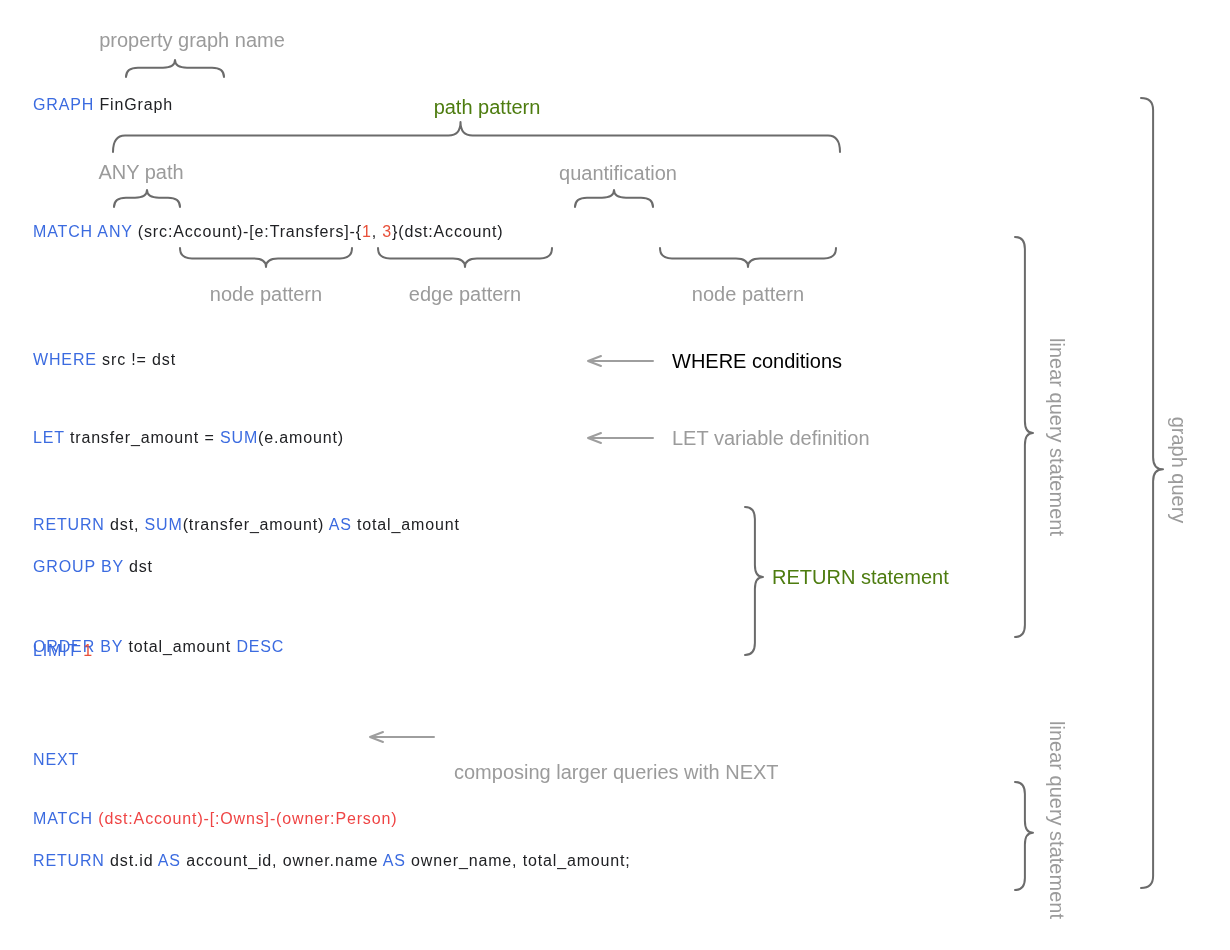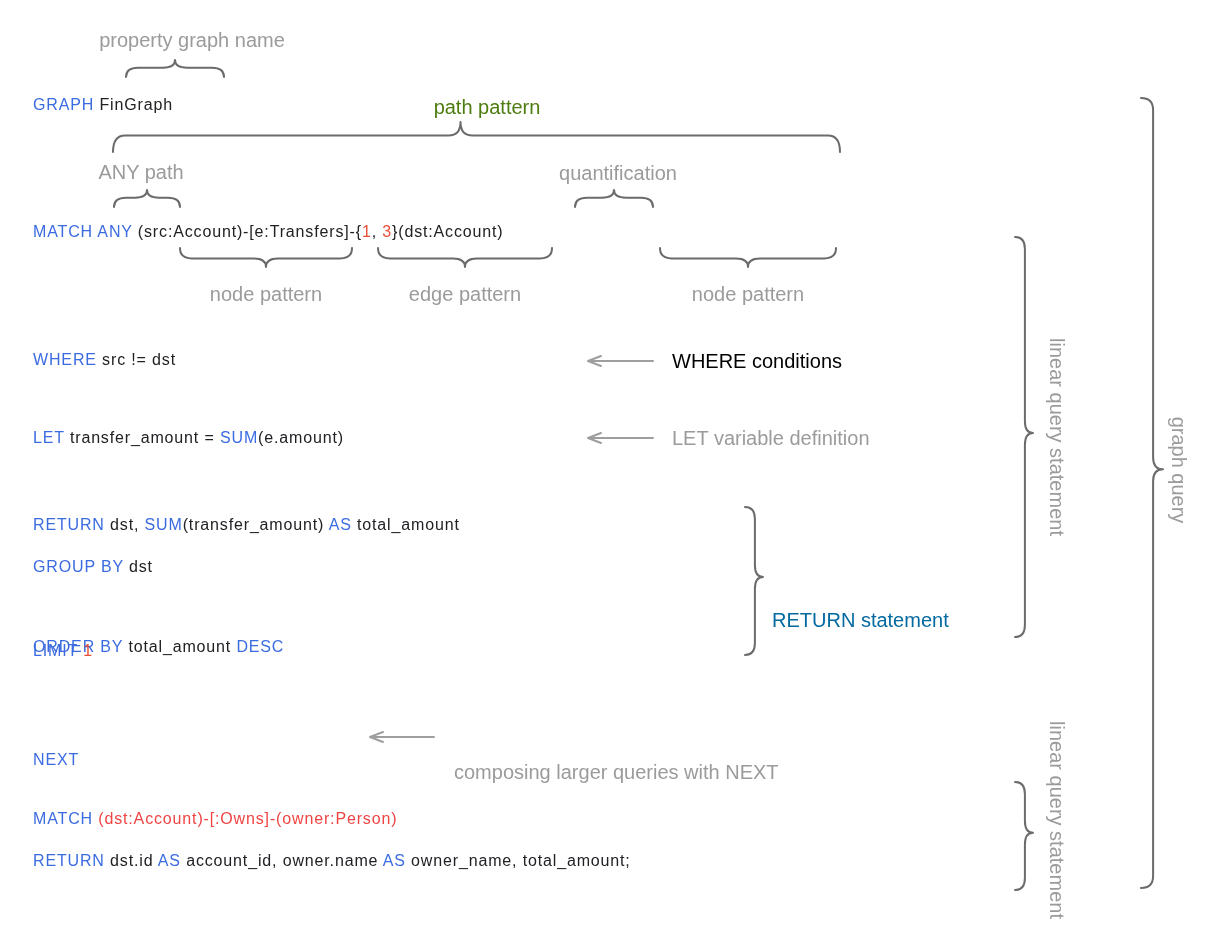--- a/index.html
+++ b/index.html
@@ -68,19 +68,19 @@
   <div id="label-layer">
       <div class="label" style="color: rgb(155, 155, 155); left: 192px; top: 40px; transform: translate(-50%, -50%);">property graph name</div>
       <div class="label" style="color: #4d7c0f; left: 466px; top: 107px; transform: translate(-50%, -50%); margin-left: 21px;">path pattern</div>
       <div class="label" style="color: rgb(155, 155, 155); left: 133px; top: 172px; transform: translate(-50%, -50%); margin-left: 8px;">ANY path</div>
       <div class="label" style="color: rgb(155, 155, 155); left: 618px; top: 173px; transform: translate(-50%, -50%);">quantification</div>
       <div class="label" style="color: rgb(155, 155, 155); left: 266px; top: 294px; transform: translate(-50%, -50%);">node pattern</div>
       <div class="label" style="color: rgb(155, 155, 155); left: 465px; top: 294px; transform: translate(-50%, -50%);">edge pattern</div>
       <div class="label" style="color: rgb(155, 155, 155); left: 748px; top: 294px; transform: translate(-50%, -50%);">node pattern</div>
       <div class="label" style="color: #000000; left: 672px; top: 361px; transform: translate(0px, -50%);">WHERE conditions</div>
       <div class="label" style="color: rgb(155, 155, 155); left: 672px; top: 438px; transform: translate(0px, -50%); text-align: right;">LET variable definition</div>
-      <div class="label" style="color: #0369a1; left: 772px; top: 577px; transform: translate(0px, -50%); margin-top: 43px;">RETURN statement</div>
+      <div class="label" style="color: #4d7c0f; left: 772px; top: 577px; transform: translate(0px, -50%);">RETURN statement</div>
       <div class="label" style="color: rgb(155, 155, 155); left: 454px; top: 737px; transform: translate(0px, -50%); margin-top: 35px;">composing larger queries with NEXT</div>
       <div class="label rotated" style="color: rgb(155, 155, 155); left: 1056px; top: 437px; transform: translate(-50%, -50%);">linear query statement</div>
       <div class="label rotated" style="color: rgb(155, 155, 155); left: 1178px; top: 470px; transform: translate(-50%, -50%);">graph query</div>
       <div class="label rotated" style="color: rgb(155, 155, 155); left: 1056px; top: 820px; transform: translate(-50%, -50%);">linear query statement</div>
     </div>
 </div>
 
 </body></html>

